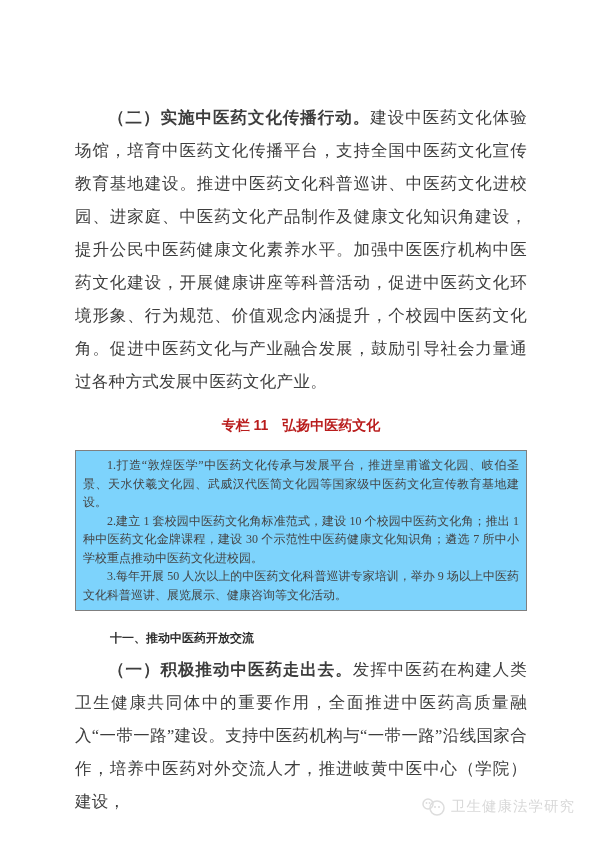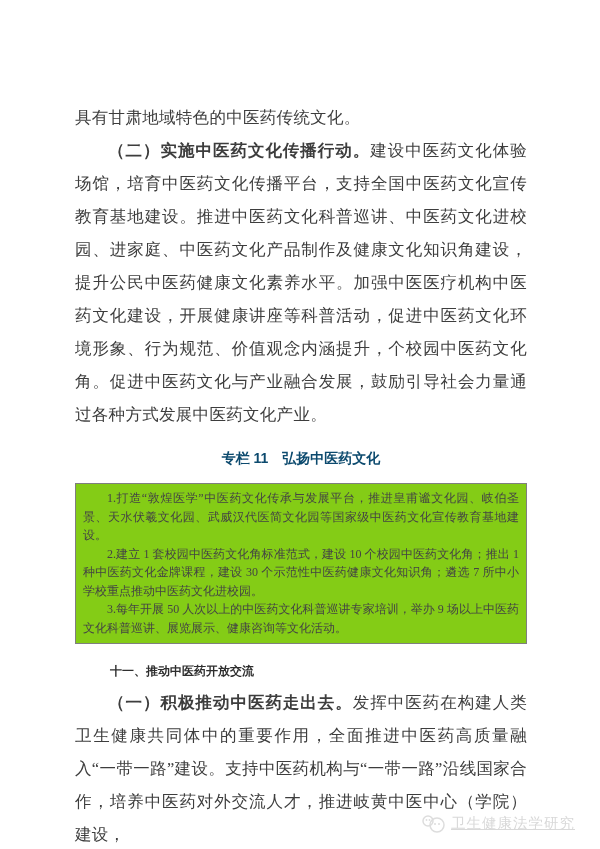--- a/index.html
+++ b/index.html
@@ -27,28 +27,28 @@
     color: #3d3d3d;
   }
   p.body.indent { text-indent: 33px; }
   p.body b { font-weight: bold; }
   .box-title {
     margin-top: 16px;
     text-align: center;
     font-weight: bold;
     font-size: 14px;
     line-height: 22px;
-    color: #0c4a6e;
+    color: #b91c1c;
     font-family: "Liberation Sans", "DejaVu Sans", sans-serif;
   }
   .column-box {
     margin-top: 14px;
     border: 1px solid #7f7f7f;
     padding: 5px 7px 6px 7px;
-    background: #84cc16;
+    background: #7dd3fc;
   }
   .column-box p {
     margin: 0;
     font-size: 12px;
     line-height: 18.5px;
     text-align: justify;
     text-justify: inter-character;
     text-indent: 24px;
     color: #444444;
   }
@@ -60,38 +60,36 @@
     color: #2e2e2e;
     padding-left: 35px;
     font-family: "Liberation Sans", "DejaVu Sans", sans-serif;
   }
   .para-open {
     margin-top: 2px;
   }
   .watermark {
     position: absolute;
     right: 25px;
-    bottom: 15px;
+    bottom: 32px;
     display: flex;
     align-items: center;
     gap: 3px;
     color: #d9d9d9;
     font-size: 14.5px;
     font-family: "Liberation Sans", "DejaVu Sans", sans-serif;
     letter-spacing: 1px;
-    text-decoration: underline;
   }
   .watermark svg { display: block; }
 </style>
 </head>
 <body>
 
 <div class="doc">
 
-  <p class="body">具有甘肃地域特色的中医药传统文化。</p>
 
   <p class="body indent"><b>（二）实施中医药文化传播行动。</b><span>建设中医药文化体验场馆，培育中医药文化传播平台，支持全国中医药文化宣传教育基地建设。推进中医药文化科普巡讲、中医药文化进校园、进家庭、中医药文化产品制作及健康文化知识角建设，提升公民中医药健康文化素养水平。加强中医医疗机构中医药文化建设，开展健康讲座等科普活动，促进中医药文化环境形象、行为规范、价值观念内涵提升，个校园中医药文化角。促进中医药文化与产业融合发展，鼓励引导社会力量通过各种方式发展中医药文化产业。</span></p>
 
   <div class="box-title">专栏 11　弘扬中医药文化</div>
 
   <div class="column-box">
     <p>1.打造“敦煌医学”中医药文化传承与发展平台，推进皇甫谧文化园、岐伯圣景、天水伏羲文化园、武威汉代医简文化园等国家级中医药文化宣传教育基地建设。</p>
     <p>2.建立 1 套校园中医药文化角标准范式，建设 10 个校园中医药文化角；推出 1 种中医药文化金牌课程，建设 30 个示范性中医药健康文化知识角；遴选 7 所中小学校重点推动中医药文化进校园。</p>
     <p>3.每年开展 50 人次以上的中医药文化科普巡讲专家培训，举办 9 场以上中医药文化科普巡讲、展览展示、健康咨询等文化活动。</p>
   </div>

